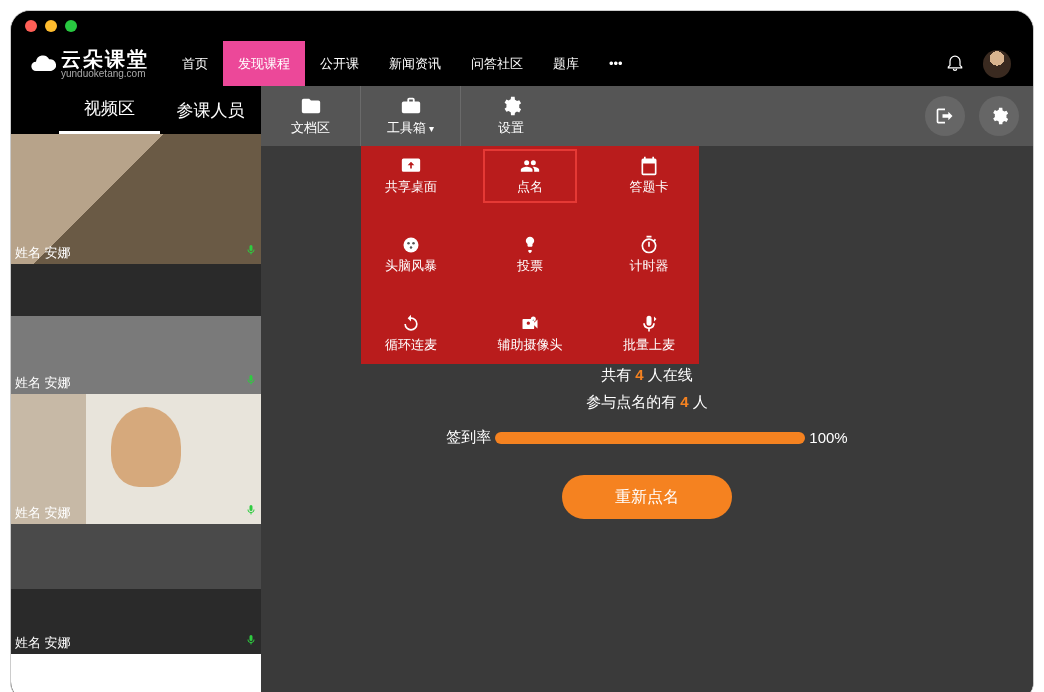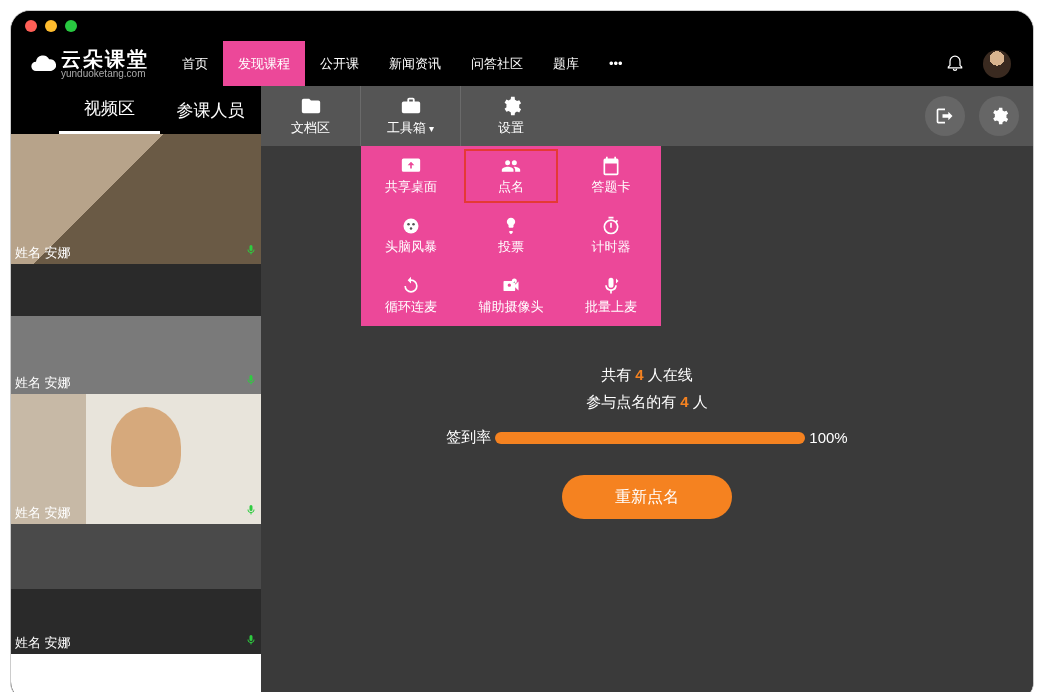--- a/index.html
+++ b/index.html
@@ -174,25 +174,26 @@
     background:#666;
     display:flex;align-items:center;justify-content:center;
     color:#fff;cursor:pointer;margin-right:14px;
   }
 
   
   .dropdown {
     position:absolute;
     top:60px;
     left:100px;
-    background:#ec4899;
+    background:#b91c1c;
     display:grid;
     grid-template-columns: repeat(3, 100px);
     grid-auto-rows: 60px;
     z-index:10;
+    gap:19px;
   }
   .dd-item {
     display:flex;
     flex-direction:column;
     align-items:center;
     justify-content:center;
     gap:2px;
     color:#fff;
     font-size:13px;
     cursor:pointer;

